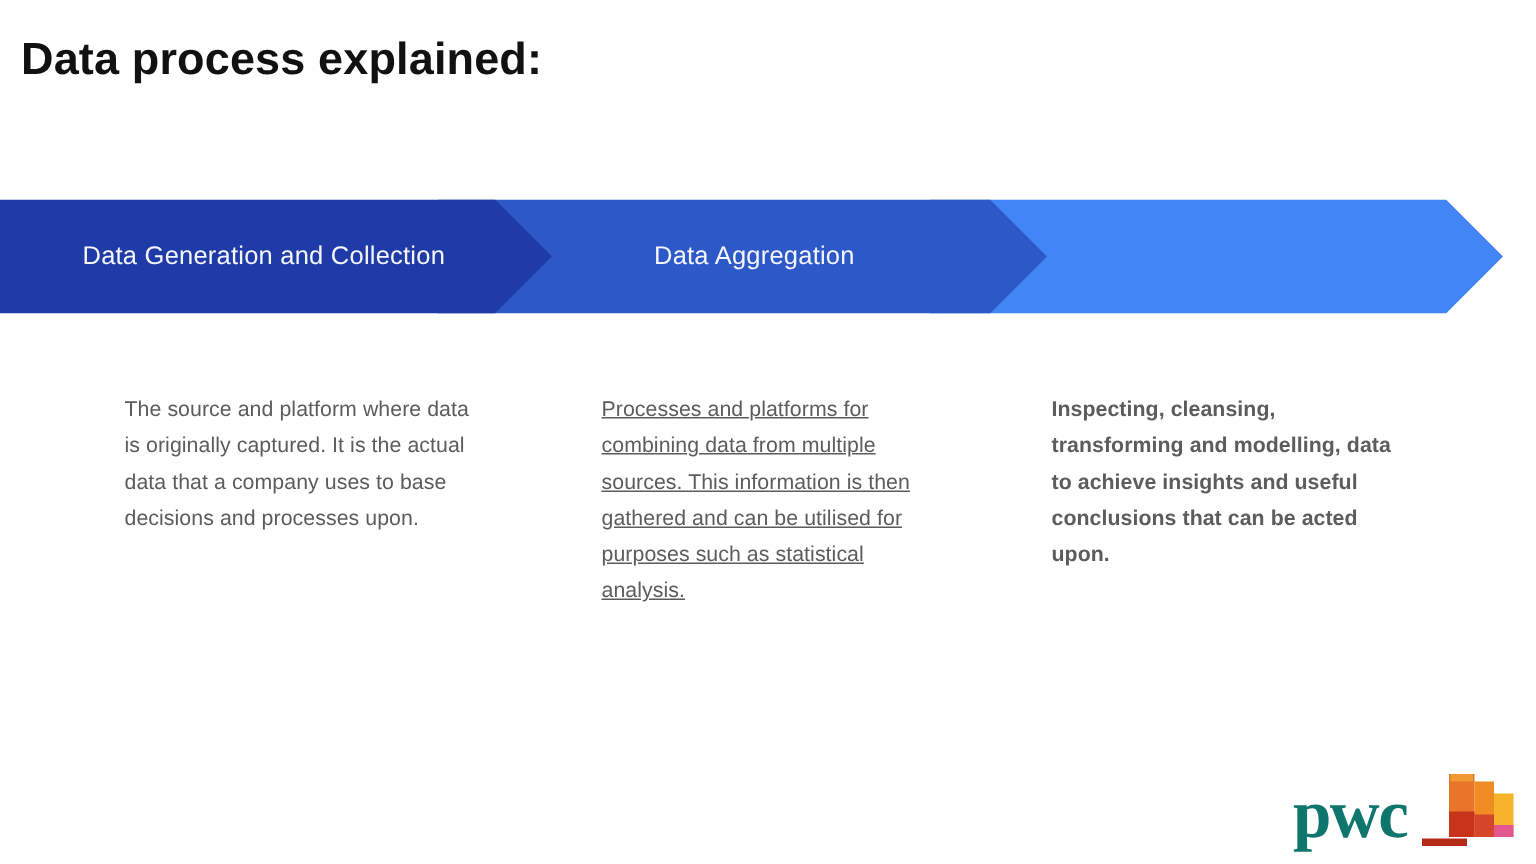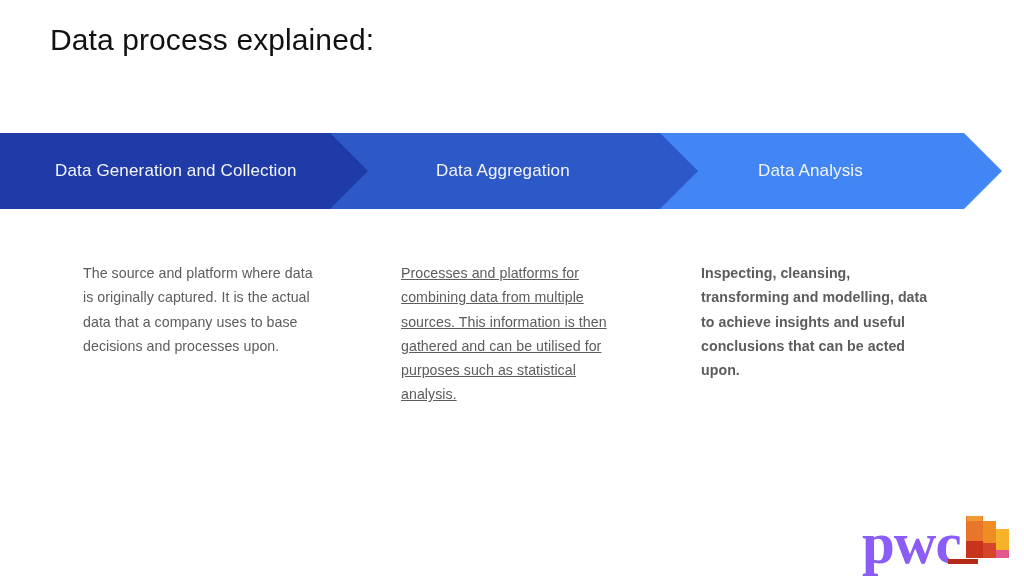--- a/index.html
+++ b/index.html
@@ -17,24 +17,23 @@
   }
 
   
   .slide-title {
     position: absolute;
     left: 14px;
     top: 21px;
     font-size: 30px;
     line-height: 38px;
     color: #111111;
-    font-weight: 400;
+    font-weight: 700;
     letter-spacing: 0.1px;
     white-space: nowrap;
-    margin-left: 36px;
   }
 
   
   .chevron-band {
     position: absolute;
     left: 0;
     top: 133px;
     width: 1024px;
     height: 76px;
   }
@@ -80,23 +79,23 @@
     top: 512px;
     width: 150px;
     height: 58px;
   }
   .pwc-wordmark {
     position: absolute;
     left: 0;
     top: 8px;
     font-family: "Liberation Serif", "DejaVu Serif", serif;
     font-weight: 700;
-    font-size: 59px;
+    font-size: 46px;
     line-height: 46px;
-    color: #8b5cf6;
+    color: #0f766e;
     letter-spacing: -1px;
   }
   .pwc-blocks {
     position: absolute;
     left: 104px;
     top: 0;
     width: 46px;
     height: 52px;
   }
   .pwc-blocks i {
@@ -126,23 +125,20 @@
 
     <polygon points="0,0 330,0 368,38 330,76 0,76" fill="#1f3ba8"></polygon>
   </svg>
 
   <div class="chevron-label l1">
     <span>Data Generation and Collection</span>
   </div>
   <div class="chevron-label l2">
     <span>Data Aggregation</span>
   </div>
-  <div class="chevron-label l3">
-    <span>Data Analysis</span>
-  </div>
 </div>
 
 <div class="col c1">The source and platform where data is originally captured. It is the actual data that a company uses to base decisions and processes upon.</div>
 <div class="col c2">Processes and platforms for combining data from multiple sources. This information is then gathered and can be utilised for purposes such as statistical analysis.</div>
 <div class="col c3">Inspecting, cleansing, transforming and modelling, data to achieve insights  and useful conclusions that can be acted upon.</div>
 
 <div class="pwc-logo">
   <div class="pwc-wordmark">pwc</div>
   <div class="pwc-blocks">
     <i class="blk-a"></i>

